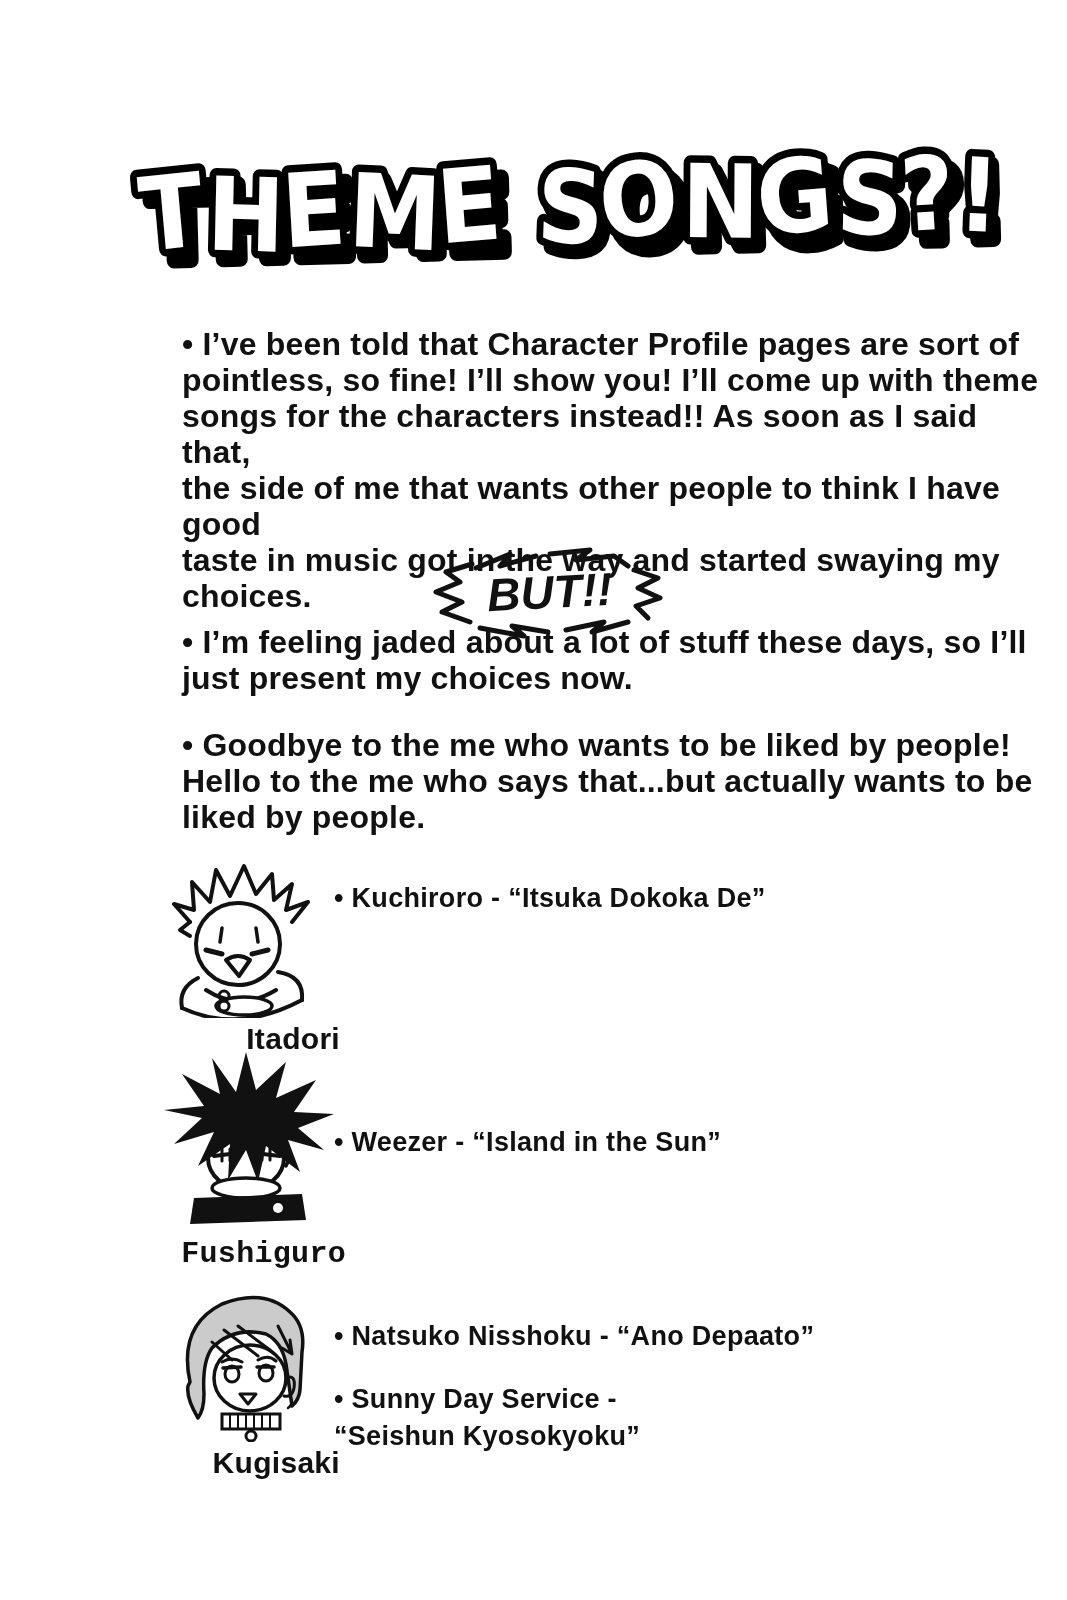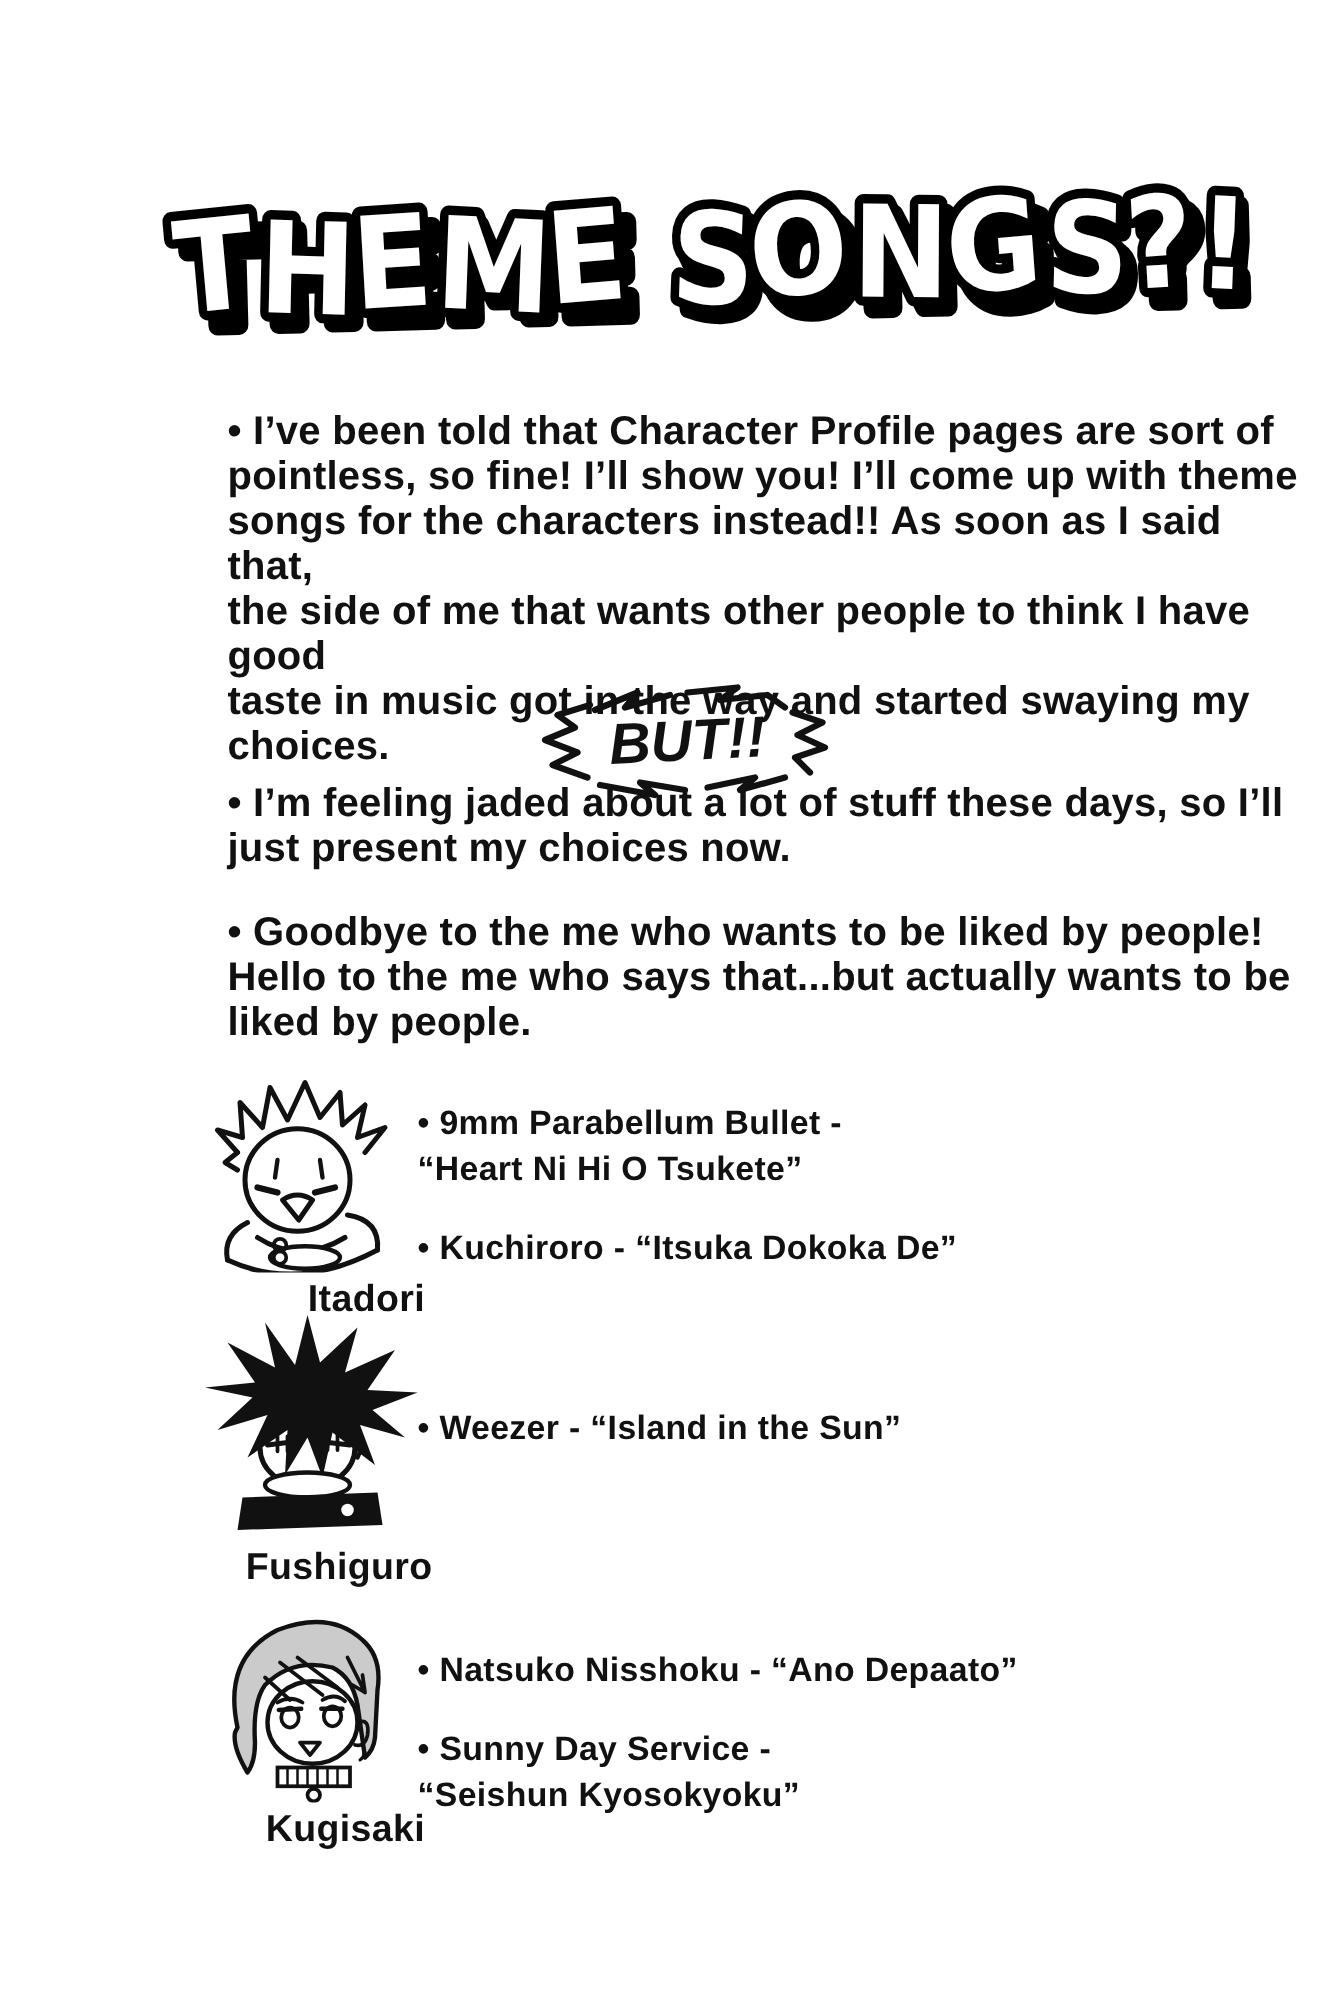--- a/index.html
+++ b/index.html
@@ -38,21 +38,21 @@
   .song {
     font-size: 27px;
     line-height: 37px;
     font-weight: bold;
     letter-spacing: 0.3px;
     white-space: pre-line;
     margin-bottom: 26px;
   }
   #figure-itadori   { left: 150px; top: 858px; }
   #songs-itadori    { left: 334px; top: 880px; }
-  #figure-fushiguro { left: 146px; top: 1052px; width: 200px; }
+  #figure-fushiguro { left: 146px; top: 1052px; width: 200px; font-family: Liberation Mono, monospace; }
   #songs-fushiguro  { left: 334px; top: 1124px; }
   #figure-kugisaki  { left: 150px; top: 1286px; }
   #songs-kugisaki   { left: 334px; top: 1318px; }
   svg .ink { stroke: #111111; stroke-linecap: round; stroke-linejoin: round; fill: none; }
 </style>
 </head>
 <body>
 
 <div class="page">
 
@@ -101,22 +101,20 @@
       <path class="ink" stroke-width="4" d="M118,114 Q144,118 142,142"></path>
       <path class="ink" stroke-width="4" d="M22,150 Q78,176 142,142"></path>
       <path class="ink" stroke-width="4" d="M46,132 Q80,154 116,132"></path>
       <ellipse cx="84" cy="148" rx="28" ry="9" fill="#ffffff" stroke="#111111" stroke-width="3.5"></ellipse>
       <circle class="ink" stroke-width="3" cx="64" cy="138" r="5"></circle>
       <circle class="ink" stroke-width="3" cx="64" cy="148" r="5"></circle>
     </svg>
     <div class="char-name">Itadori</div>
   </div>
   <div class="songs" id="songs-itadori">
-    <div class="song">• 9mm Parabellum Bullet -
-“Heart Ni Hi O Tsukete”</div>
     <div class="song">• Kuchiroro - “Itsuka Dokoka De”</div>
   </div>
 
   <div class="char-figure" id="figure-fushiguro">
     <svg width="180" height="180" viewBox="0 0 180 180">
       <ellipse cx="90" cy="106" rx="38" ry="32" fill="#ffffff" stroke="#111111" stroke-width="4"></ellipse>
       <polygon fill="#111111" points="90,0 100,38 130,10 120,46 160,28 138,60 178,62 142,76 168,98 132,88 144,120 110,94 102,130 90,98 72,128 74,92 42,114 58,80 18,92 46,66 8,58 48,54 26,22 64,42 56,6 80,40"></polygon>
       <path class="ink" stroke-width="4" d="M58,104 L82,101 M98,101 L124,104"></path>
       <path class="ink" stroke-width="3" d="M66,97 L66,109 M74,97 L74,109 M106,96 L106,108 M114,96 L114,108"></path>
       <path class="ink" stroke-width="3.5" d="M128,98 Q136,102 130,114"></path>

